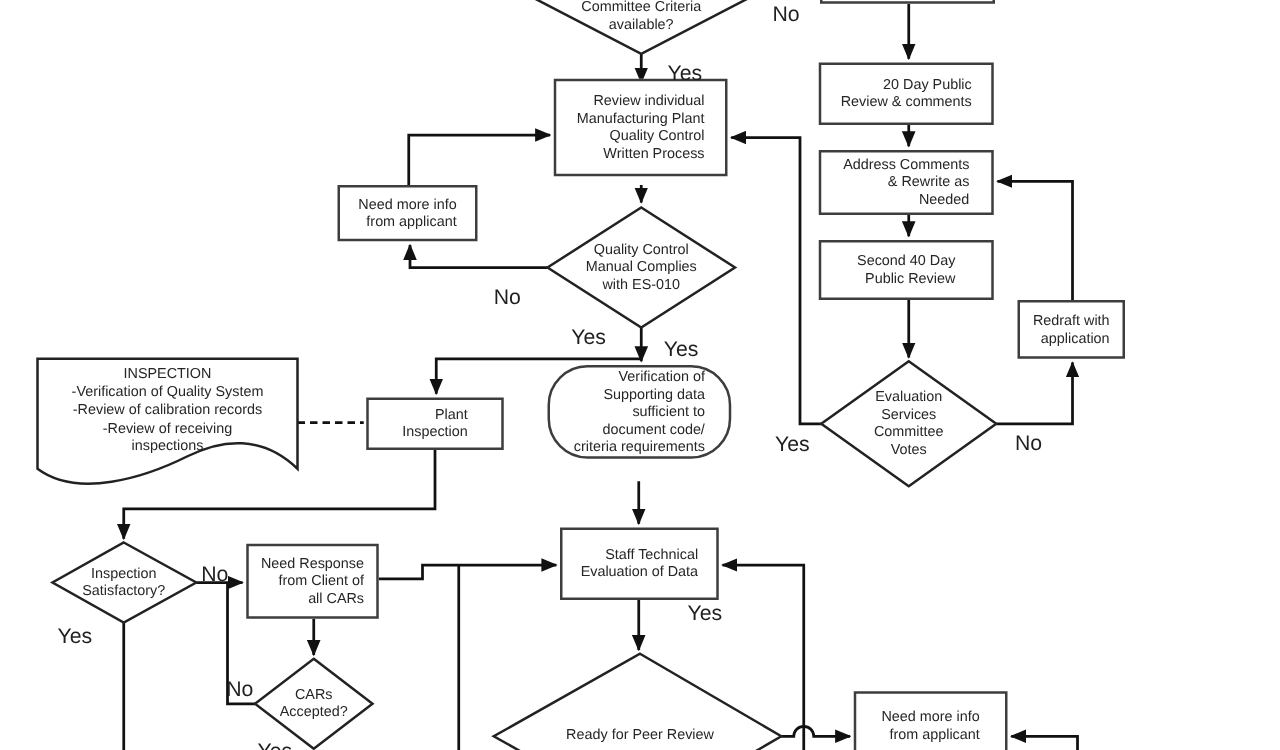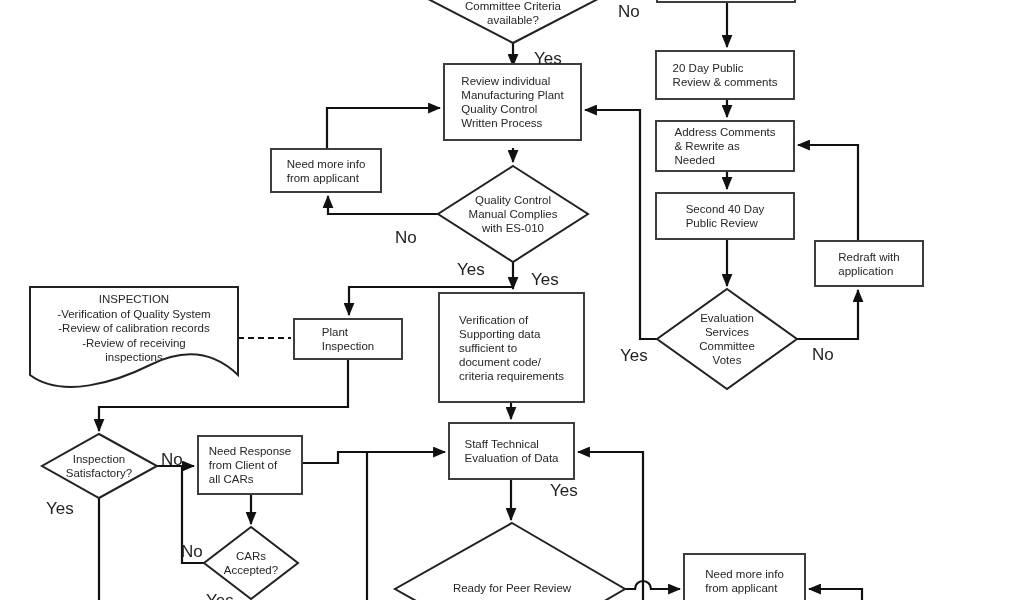--- a/index.html
+++ b/index.html
@@ -5,21 +5,21 @@
   html,body{margin:0;padding:0;background:#888;}
   .canvas{
     position:relative;width:1024px;height:600px;overflow:hidden;
     background:#ffffff;font-family:"Liberation Sans",sans-serif;
   }
   .canvas svg{position:absolute;left:0;top:0;z-index:1;}
   .box{
     position:absolute;z-index:2;box-sizing:border-box;
     border:2px solid #3d3d3d;background:#ffffff;
     display:flex;align-items:center;justify-content:center;
-    text-align:left;font-size:11.5px;line-height:14px;color:#262626;
+    text-align:right;font-size:11.5px;line-height:14px;color:#262626;
     white-space:pre-line;
   }
   .dtext{
     position:absolute;z-index:3;text-align:center;font-size:11.5px;
     line-height:14px;color:#262626;white-space:pre-line;
   }
   .doctext{
     position:absolute;z-index:3;text-align:center;font-size:11.5px;
     line-height:14.5px;color:#262626;white-space:pre-line;
   }
@@ -108,32 +108,32 @@
   <div class="box" style="left:655px;top:50px;width:140px;height:50px;">20 Day Public
 Review &amp; comments</div>
 
   <div class="box" style="left:655px;top:120px;width:140px;height:52px;">Address Comments
 &amp; Rewrite as
 Needed</div>
 
   <div class="box" style="left:655px;top:192px;width:140px;height:48px;">Second 40 Day
 Public Review</div>
 
-  <div class="box" style="left:814px;top:240px;width:110px;height:47px;">Redraft with
+  <div class="box" style="left:814px;top:240px;width:86px;height:47px;">Redraft with
 application</div>
 
   <div class="box" style="left:443px;top:63px;width:139px;height:78px;">Review individual
 Manufacturing Plant
 Quality Control
 Written Process</div>
 
   <div class="box" style="left:270px;top:148px;width:112px;height:45px;">Need more info
 from applicant</div>
 
-  <div class="box" style="left:438px;top:292px;width:147px;height:111px;">Verification of
+  <div class="box" style="left:438px;top:292px;width:147px;height:75px;border-radius:32px;">Verification of
 Supporting data
 sufficient to
 document code/
 criteria requirements</div>
 
   <div class="box" style="left:293px;top:318px;width:110px;height:42px;">Plant
 Inspection</div>
 
   <div class="box" style="left:448px;top:422px;width:127px;height:58px;">Staff Technical
 Evaluation of Data</div>

